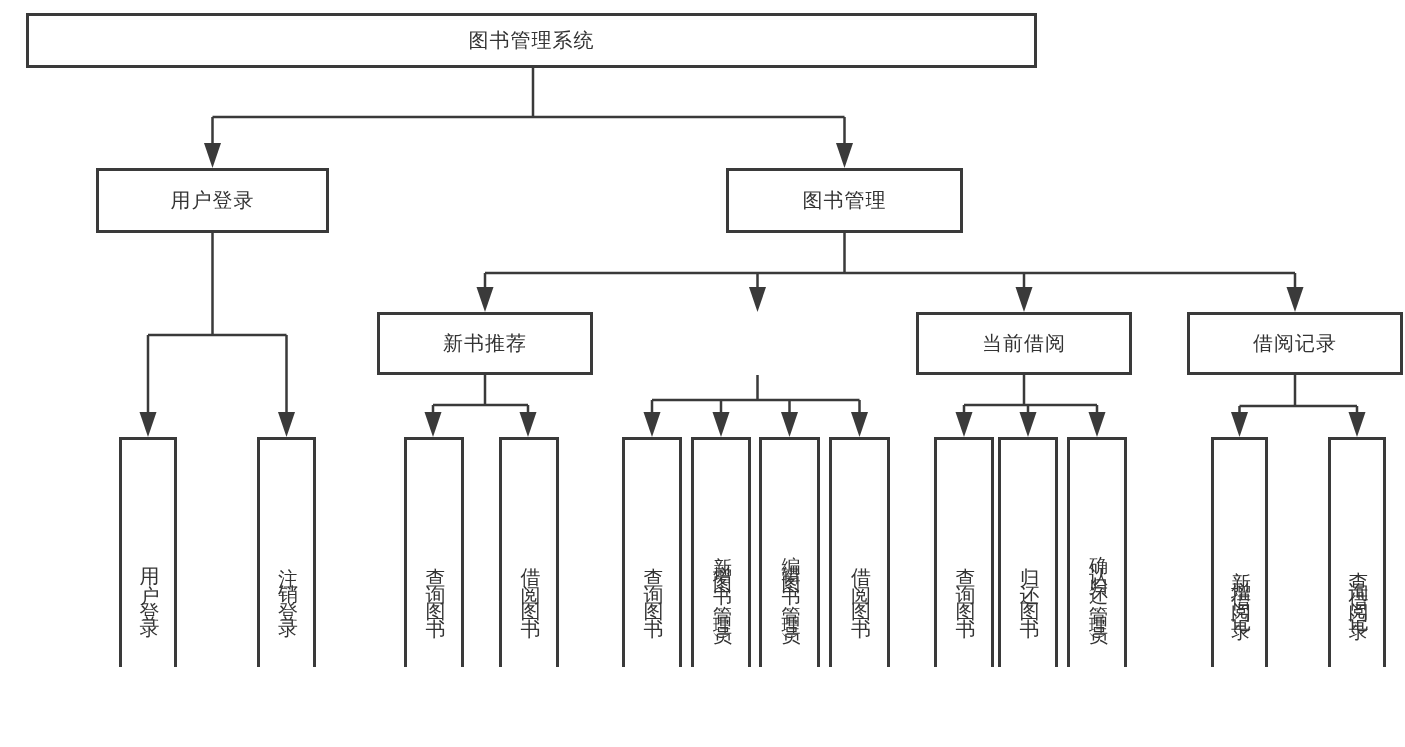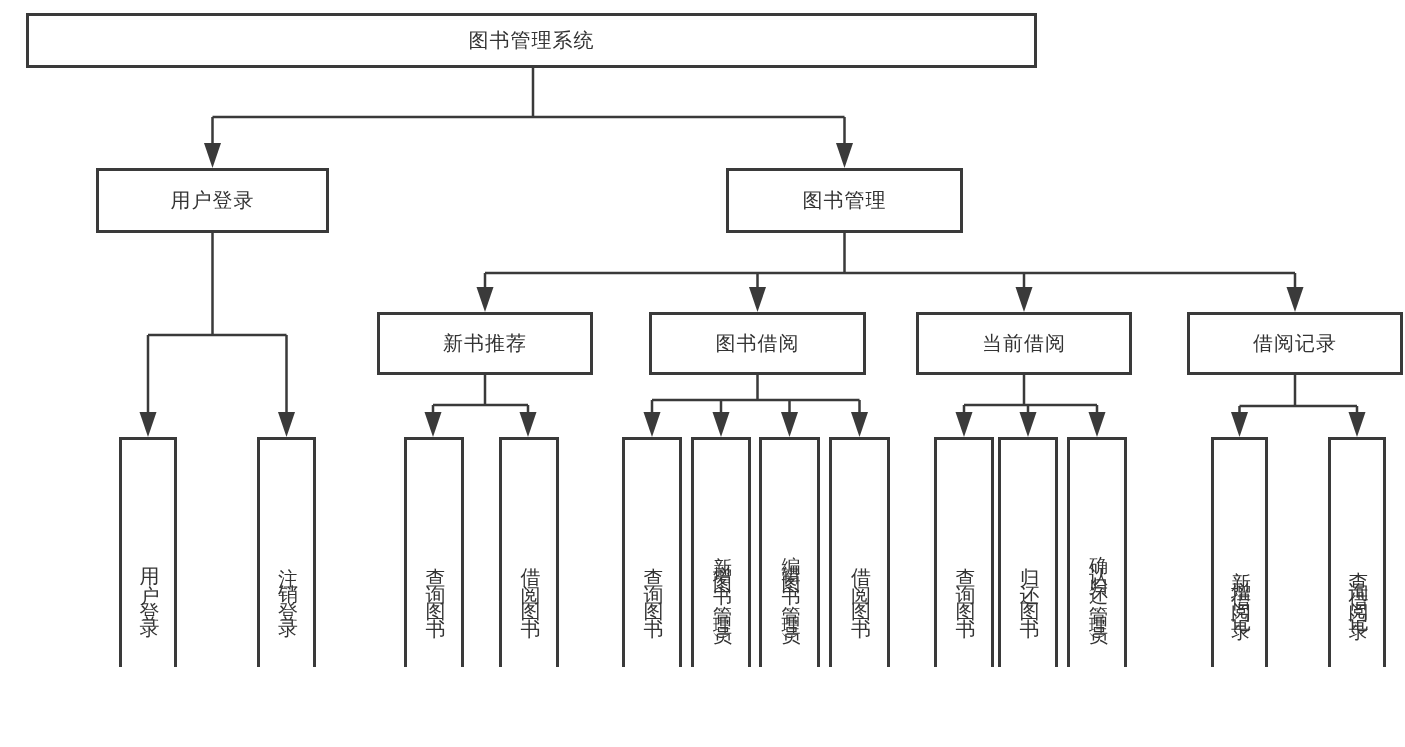--- a/index.html
+++ b/index.html
@@ -85,23 +85,20 @@
   <div class="node h-node" style="left:82px;top:168px;width:233px;height:65px">
     <span>用户登录</span>
   </div>
   <div class="node h-node" style="left:363px;top:312px;width:216px;height:63px">
     <span>新书推荐</span>
   </div>
 
   <div class="node h-node" style="left:712px;top:168px;width:237px;height:65px">
     <span>图书管理</span>
   </div>
-  <div class="node h-node" style="left:635px;top:312px;width:217px;height:63px">
-    <span>图书借阅</span>
-  </div>
   <div class="node h-node" style="left:1173px;top:312px;width:216px;height:63px">
     <span>借阅记录</span>
   </div>
   <div class="node h-node" style="left:902px;top:312px;width:216px;height:63px">
     <span>当前借阅</span>
   </div>
 
   <div class="node v-node" style="left:105px;top:437px;width:58px;height:298px">
     <span class="sp4">用户登录</span>
   </div>

